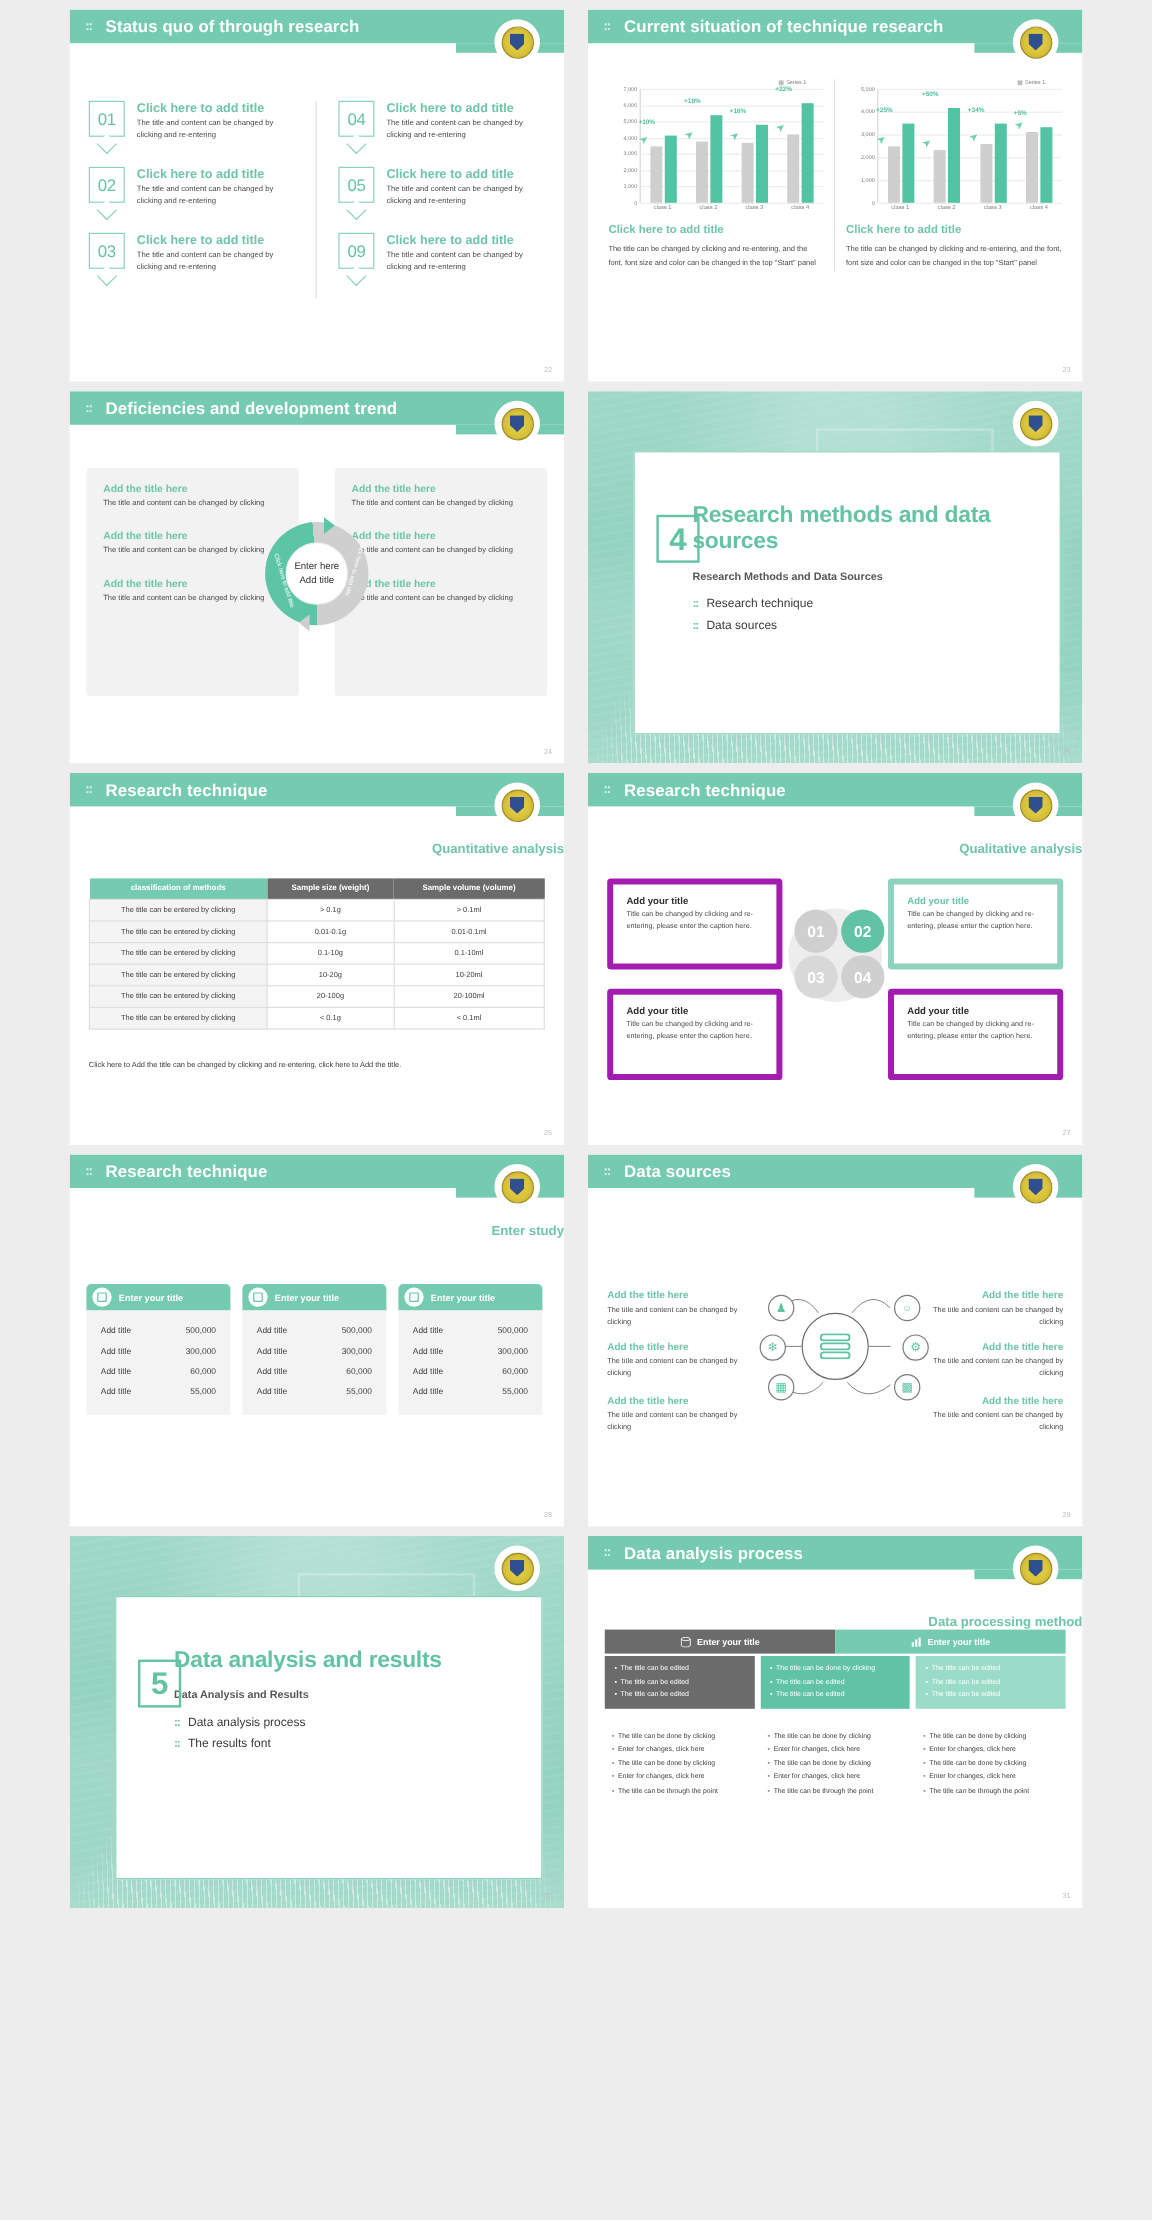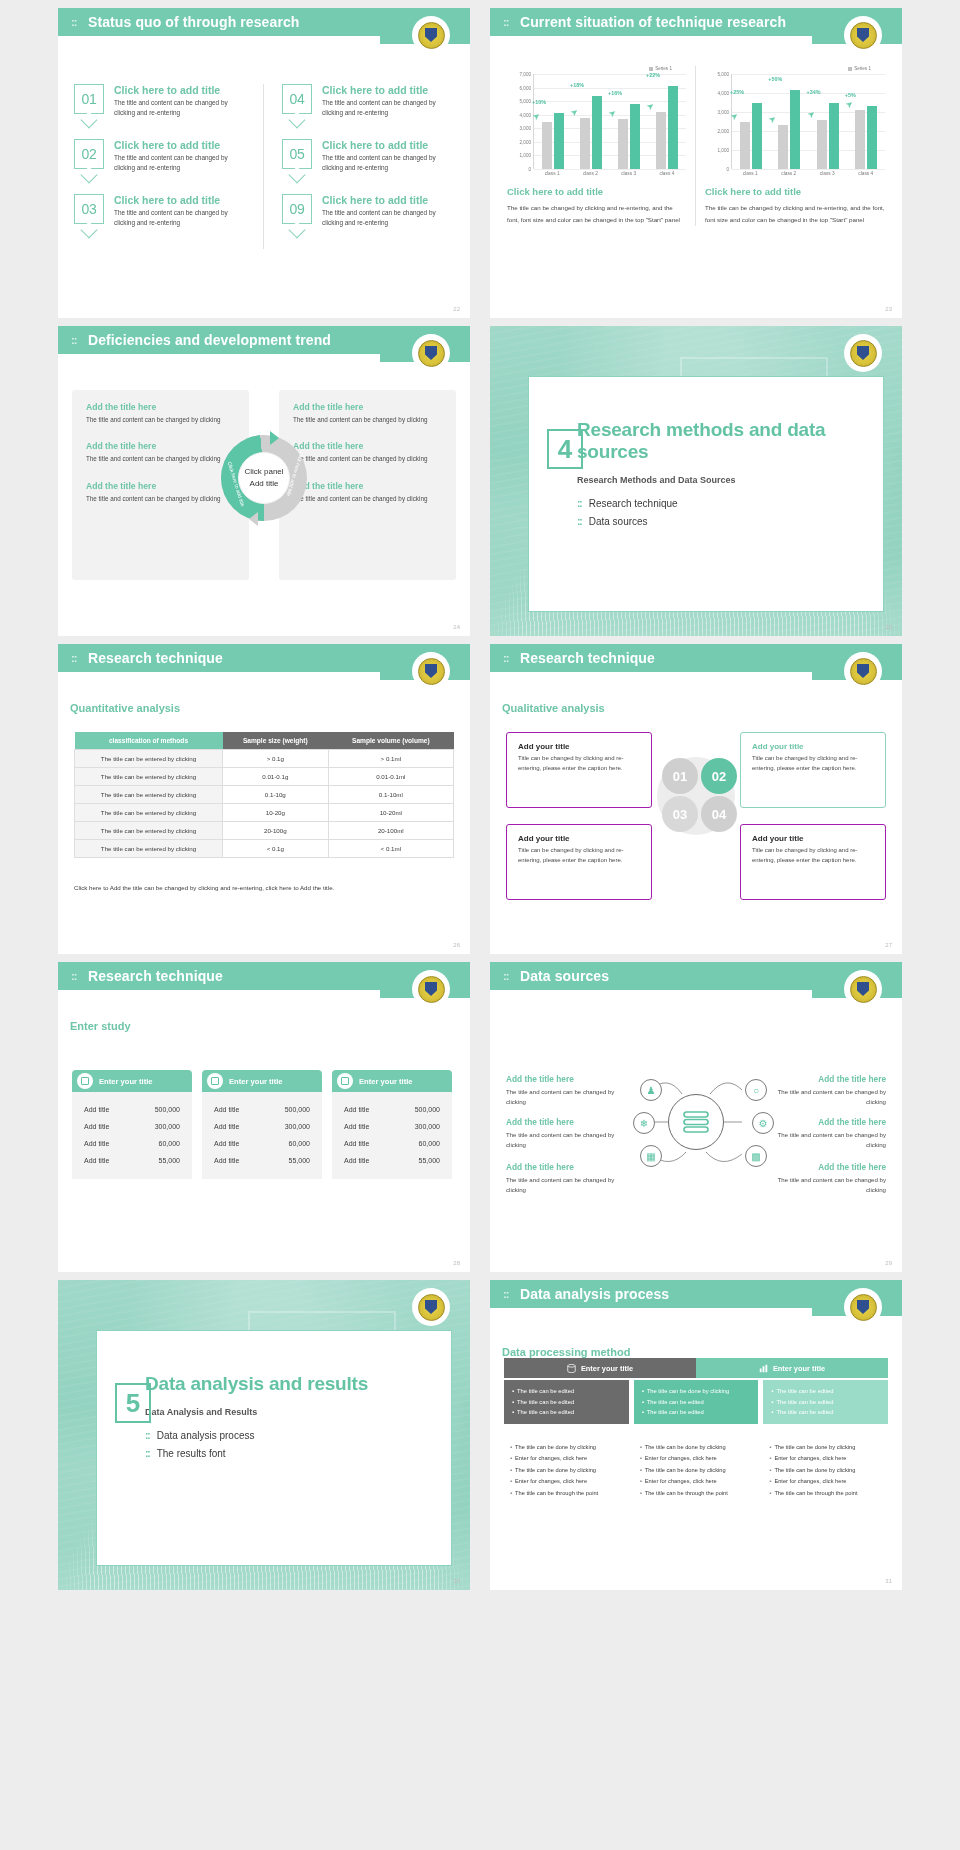--- a/index.html
+++ b/index.html
@@ -148,33 +148,33 @@
     border:2px solid #63c3a4; color:#63c3a4; font-size:26px; font-weight:bold;
     display:flex; align-items:center; justify-content:center;
   }
   .cover-h1 { color:#63c3a4; font-size:19px; font-weight:bold; line-height:1.16; letter-spacing:-.2px; }
   .cover-h2 { color:#565656; font-size:9px; font-weight:bold; margin-top:12px; }
   .cover-li { margin-top:13px; }
   .cover-li div { font-size:10px; color:#3a3a3a; margin-bottom:7px; }
   .cover-li div:before { content:"::"; color:#63c3a4; font-weight:bold; margin-right:7px; letter-spacing:-1px; }
 
   
-  .sub-h { position:absolute; left:12px; right:0; top:58px; text-align:left;
+  .sub-h { position:absolute; left:0; right:0; top:58px; text-align:right;
      color:#6ec5a8; font-size:11px; font-weight:bold; }
   .tbl { position:absolute; left:16px; right:16px; top:88px; border-collapse:collapse; width:380px;
      font-size:6.2px; }
   .tbl th { padding:5px 2px; color:#fff; font-weight:bold; font-size:6.6px; }
   .tbl th.c1 { background:#74cbb0; width:148px; }
   .tbl th.c2, .tbl th.c3 { background:#6b6b6b; }
   .tbl td { padding:5px 2px; text-align:center; color:#3c3c3c; border:1px solid #dedede; }
   .tbl td.c1 { background:#f4f4f4; }
   .note { position:absolute; left:16px; right:16px; top:240px; font-size:6.2px; color:#3c3c3c; }
 
   
-  .q-card { position:absolute; width:146px; height:76px; border:1px solid #a21caf; border-radius:3px; padding:9px 11px; }
+  .q-card { position:absolute; width:146px; height:76px; border:5px solid #a21caf; border-radius:3px; padding:9px 11px; }
   .q-card.green { border-color:#8ed3bd; }
   .q-card h5 { font-size:8px; font-weight:bold; color:#2e2e2e; margin-bottom:3px; }
   .q-card.green h5 { color:#6ec5a8; }
   .q-card p { font-size:6px; color:#4a4a4a; line-height:1.65; }
   .q-circ { position:absolute; width:36px; height:36px; border-radius:50%;
      display:flex; align-items:center; justify-content:center; color:#fff; font-size:13px; font-weight:bold; }
   .q-blob { position:absolute; left:50%; top:152px; transform:translate(-50%,-50%);
      width:78px; height:78px; border-radius:50%; background:#ededed; }
 
   
@@ -448,21 +448,21 @@
     </div>
     <div class="cyc">
       <div class="ring"></div>
       <div class="ring2"></div>
       <div class="ah-t"></div>
       <div class="ah-b"></div>
       <div class="cap-l">Click here to add title</div>
       <div class="cap-r">Click here to add title</div>
       <div class="hole"></div>
       <div class="ctr">
-        <span>Click panel</span>
+        <span>Enter here</span>
         <span>Add title</span>
       </div>
     </div>
     <div class="pg">24</div>
   </div>
 
   <div class="slide">
     <div class="cover">
       <div class="cover-bldg"></div>
       <div class="wave"></div>

